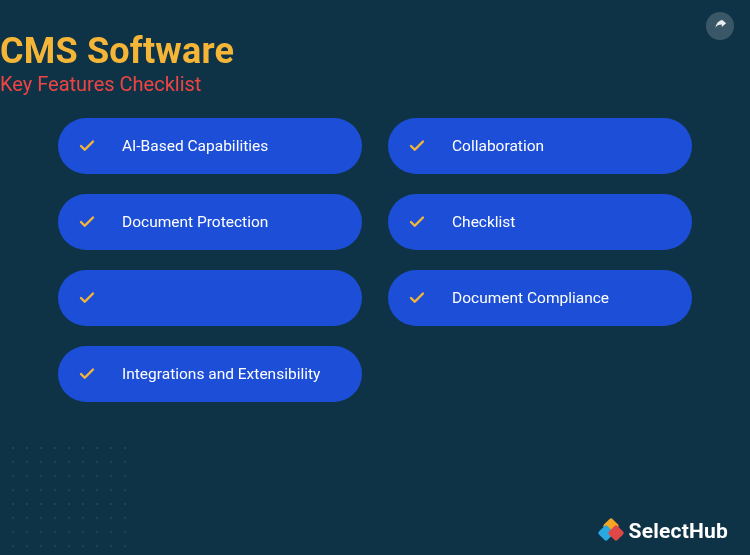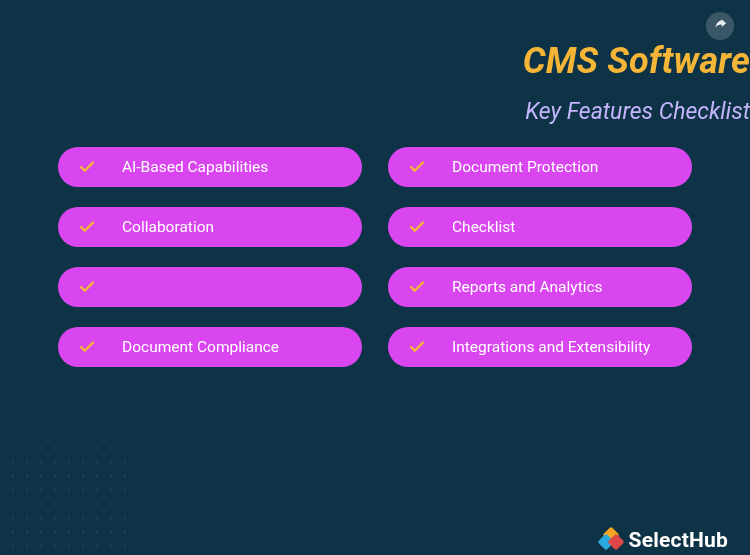--- a/index.html
+++ b/index.html
@@ -13,47 +13,46 @@
   .share-badge {
     position: absolute;
     top: 12px; right: 16px;
     width: 28px; height: 28px;
     border-radius: 50%;
     background: rgba(255,255,255,0.18);
     display: flex; align-items: center; justify-content: center;
   }
   .share-badge svg { width: 15px; height: 15px; fill: #e8eef1; }
   .header {
-    text-align: right;
-    padding-top: 40px;
+    text-align: left;
+    padding-top: 30px;
     padding-bottom: 22px;
-    font-style: italic;
   }
   .title {
     font-size: 36px;
     font-weight: 700;
     letter-spacing: 0.2px;
   }
   .subtitle {
-    font-size: 23px;
+    font-size: 20px;
     font-weight: 400;
-    color: #c4b5fd;
-    margin-top: 16px;
+    color: #ef4444;
+    margin-top: 0;
   }
   .grid {
     display: grid;
     grid-template-columns: 1fr 1fr;
     column-gap: 26px;
     row-gap: 20px;
     padding: 0 58px;
   }
   .pill {
-    background: #d946ef;
+    background: #1d4ed8;
     border-radius: 30px;
-    height: 40px;
+    height: 56px;
     display: flex;
     align-items: center;
     padding: 0 16px 0 10px;
   }
   .check-wrap {
     width: 38px; height: 38px;
     border-radius: 50%;
     display: flex; align-items: center; justify-content: center;
     flex: 0 0 38px;
   }
@@ -61,21 +60,21 @@
   .pill-label {
     margin-left: 16px;
     font-size: 15.5px;
     font-weight: 400;
     color: #ffffff;
     line-height: 1.2;
   }
   .footer {
     position: absolute;
     right: 22px;
-    bottom: 3px;
+    bottom: 12px;
     display: flex;
     align-items: center;
     gap: 7px;
   }
   .footer .brand {
     font-size: 21px;
     font-weight: 700;
     color: #ffffff;
     letter-spacing: 0.2px;
   }
@@ -125,55 +124,47 @@
         </svg>
       </div>
     <div class="pill-label">AI-Based Capabilities</div>
   </div>
   <div class="pill">
     <div class="check-wrap">
         <svg viewBox="0 0 24 24">
           <path fill="none" stroke="#f5b638" stroke-width="3.2" stroke-linecap="round" stroke-linejoin="round" d="M4 12l5 5L20 6"></path>
         </svg>
       </div>
-    <div class="pill-label">Document Protection</div>
+    <div class="pill-label">Collaboration</div>
   </div>
 
   <div class="pill">
     <div class="check-wrap">
         <svg viewBox="0 0 24 24">
           <path fill="none" stroke="#f5b638" stroke-width="3.2" stroke-linecap="round" stroke-linejoin="round" d="M4 12l5 5L20 6"></path>
         </svg>
       </div>
-    <div class="pill-label">Collaboration</div>
+    <div class="pill-label">Document Protection</div>
   </div>
 
   <div class="pill">
     <div class="check-wrap">
         <svg viewBox="0 0 24 24">
           <path fill="none" stroke="#f5b638" stroke-width="3.2" stroke-linecap="round" stroke-linejoin="round" d="M4 12l5 5L20 6"></path>
         </svg>
       </div>
     <div class="pill-label">Checklist</div>
   </div>
 
   <div class="pill">
     <div class="check-wrap">
         <svg viewBox="0 0 24 24">
           <path fill="none" stroke="#f5b638" stroke-width="3.2" stroke-linecap="round" stroke-linejoin="round" d="M4 12l5 5L20 6"></path>
         </svg>
       </div>
-  </div>
-  <div class="pill">
-    <div class="check-wrap">
-        <svg viewBox="0 0 24 24">
-          <path fill="none" stroke="#f5b638" stroke-width="3.2" stroke-linecap="round" stroke-linejoin="round" d="M4 12l5 5L20 6"></path>
-        </svg>
-      </div>
-    <div class="pill-label">Reports and Analytics</div>
   </div>
 
   <div class="pill">
     <div class="check-wrap">
         <svg viewBox="0 0 24 24">
           <path fill="none" stroke="#f5b638" stroke-width="3.2" stroke-linecap="round" stroke-linejoin="round" d="M4 12l5 5L20 6"></path>
         </svg>
       </div>
     <div class="pill-label">Document Compliance</div>
   </div>

